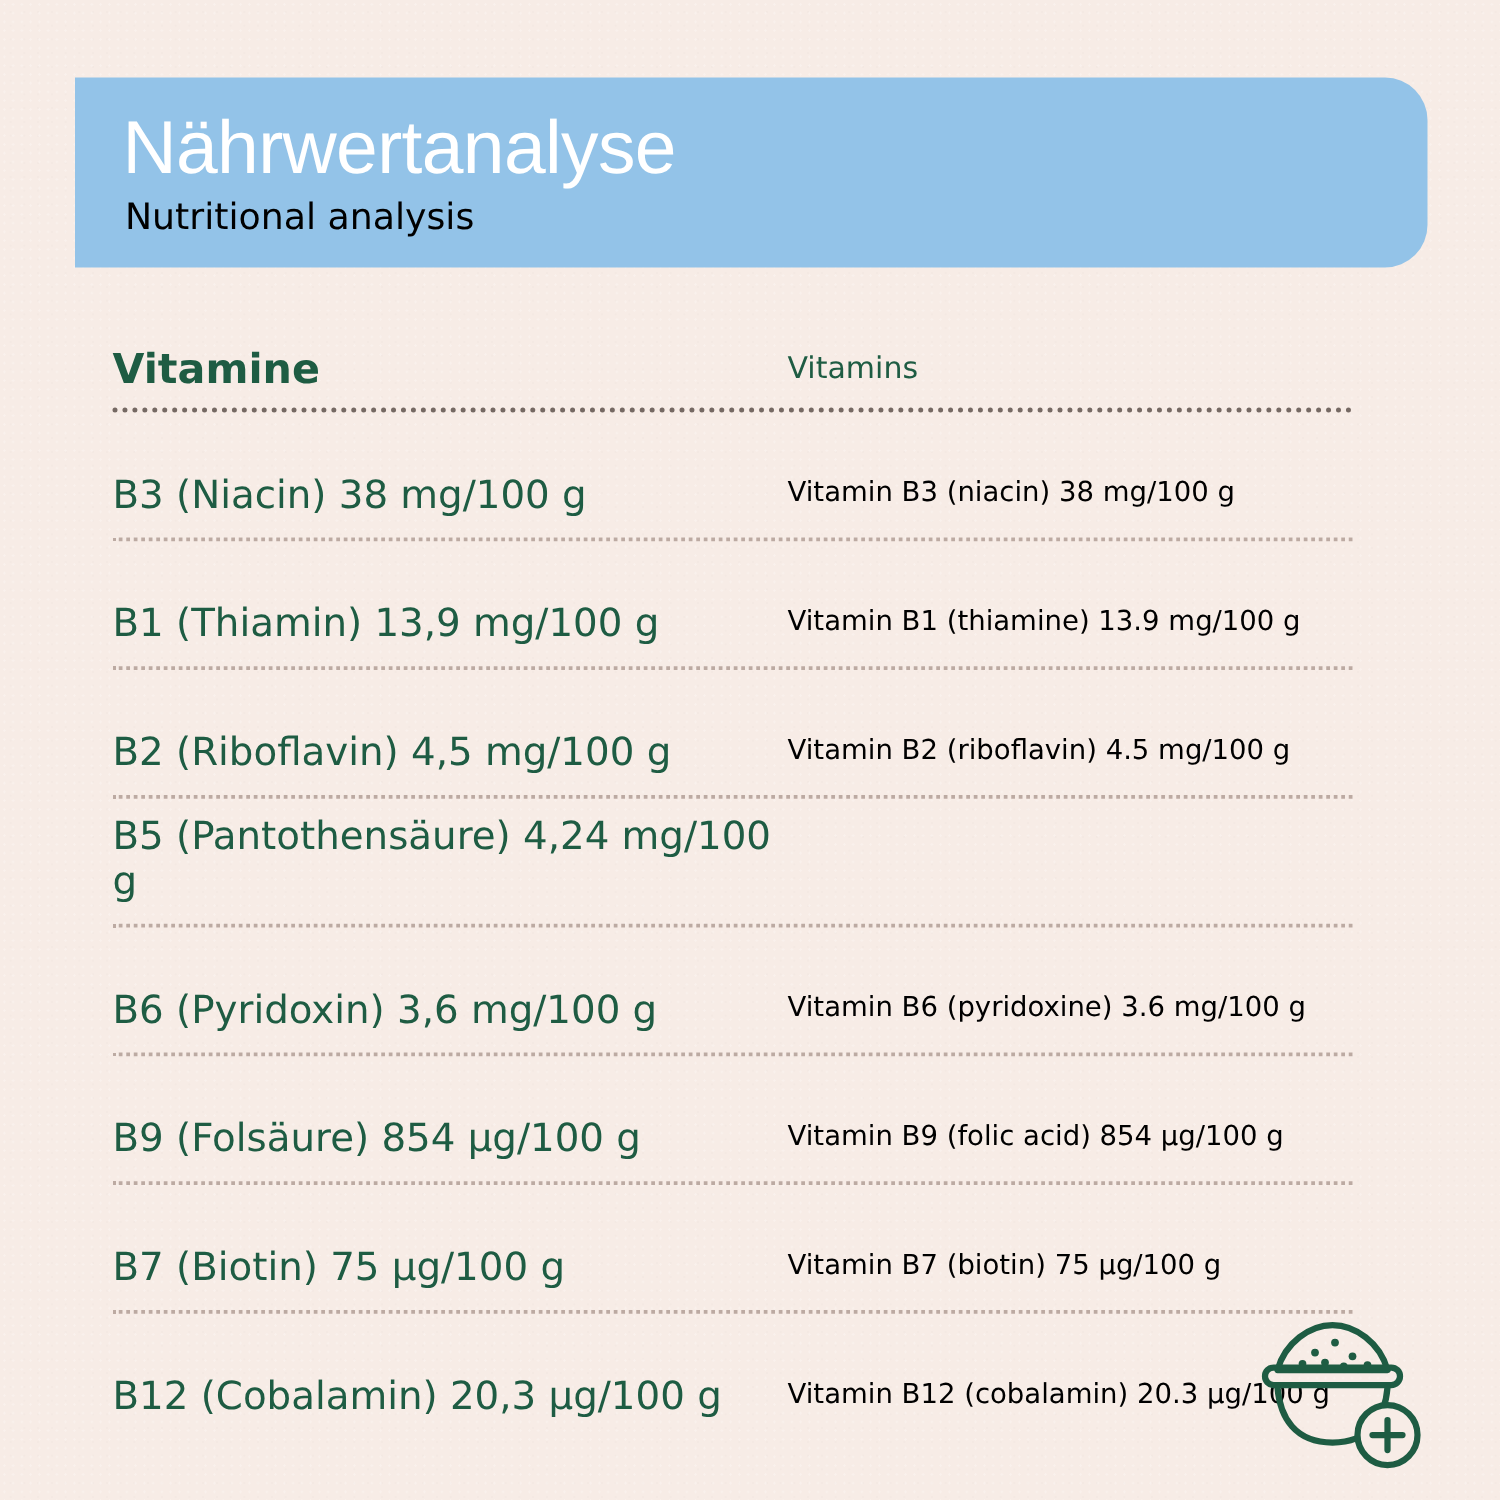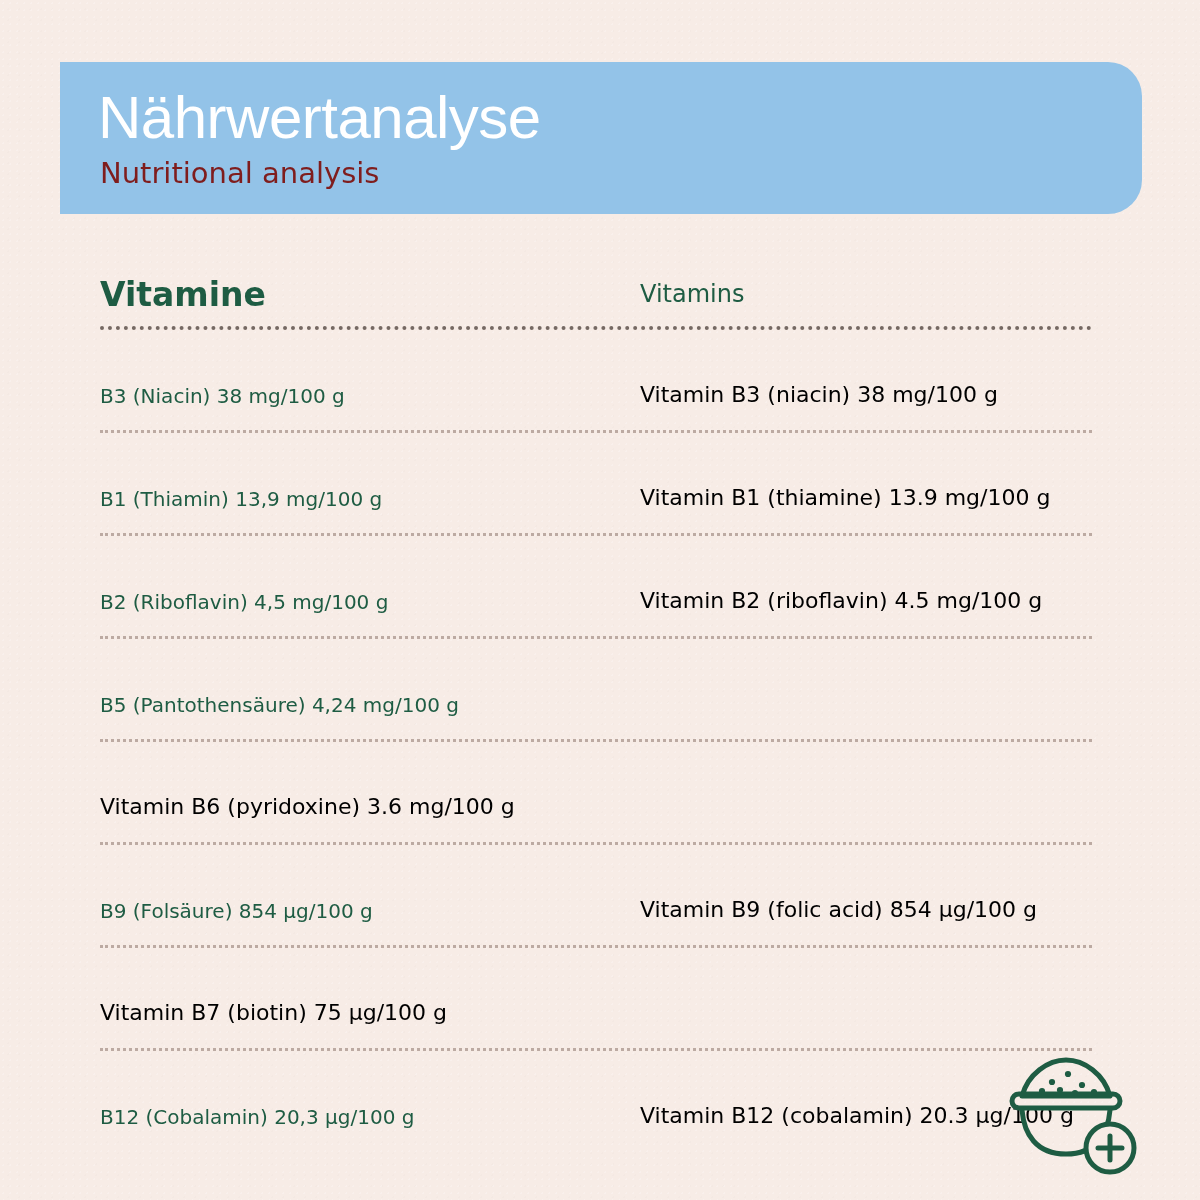--- a/index.html
+++ b/index.html
@@ -44,32 +44,32 @@
   .header-title {
     color: #ffffff;
     font-size: 60px;
     line-height: 68px;
     font-weight: 400;
     letter-spacing: -0.5px;
     margin: 0;
     font-family: Liberation Sans, sans-serif;
   }
   .header-subtitle {
-    color: #7f1d1d;
+    color: #000000;
     font-size: 29px;
     line-height: 38px;
     font-weight: 400;
     margin: 2px 0 0 2px;
     font-family: "DejaVu Sans", sans-serif;
   }
 
   
   .table-wrap {
     position: absolute;
-    left: 100px;
+    left: 90px;
     top: 252px;
     width: 992px;
   }
   .row {
     display: flex;
     align-items: flex-end;
     min-height: 88px;
   }
   .row .col-de {
     width: 540px;
@@ -92,21 +92,21 @@
   .head-en {
     color: #1e5c43;
     font-size: 24px;
     font-weight: 400;
     line-height: 34px;
     padding-bottom: 3px;
   }
 
   .cell-de {
     color: #1e5c43;
-    font-size: 20px;
+    font-size: 31px;
     font-weight: 400;
     line-height: 36px;
     padding-bottom: 4px;
   }
   .cell-en {
     color: #000000;
     font-size: 22px;
     font-weight: 400;
     line-height: 32px;
     padding-bottom: 7px;
@@ -167,31 +167,33 @@
     <div class="col-en cell-en">Vitamin B2 (riboflavin) 4.5 mg/100 g</div>
   </div>
   <div class="divider"></div>
 
   <div class="row">
     <div class="col-de cell-de">B5 (Pantothensäure) 4,24 mg/100 g</div>
   </div>
   <div class="divider"></div>
 
   <div class="row">
+    <div class="col-de cell-de">B6 (Pyridoxin) 3,6 mg/100 g</div>
     <div class="col-en cell-en">Vitamin B6 (pyridoxine) 3.6 mg/100 g</div>
   </div>
   <div class="divider"></div>
 
   <div class="row">
     <div class="col-de cell-de">B9 (Folsäure) 854 µg/100 g</div>
     <div class="col-en cell-en">Vitamin B9 (folic acid) 854 µg/100 g</div>
   </div>
   <div class="divider"></div>
 
   <div class="row">
+    <div class="col-de cell-de">B7 (Biotin) 75 µg/100 g</div>
     <div class="col-en cell-en">Vitamin B7 (biotin) 75 µg/100 g</div>
   </div>
   <div class="divider"></div>
 
   <div class="row">
     <div class="col-de cell-de">B12 (Cobalamin) 20,3 µg/100 g</div>
     <div class="col-en cell-en">Vitamin B12 (cobalamin) 20.3 µg/100 g</div>
   </div>
 
 </div>

